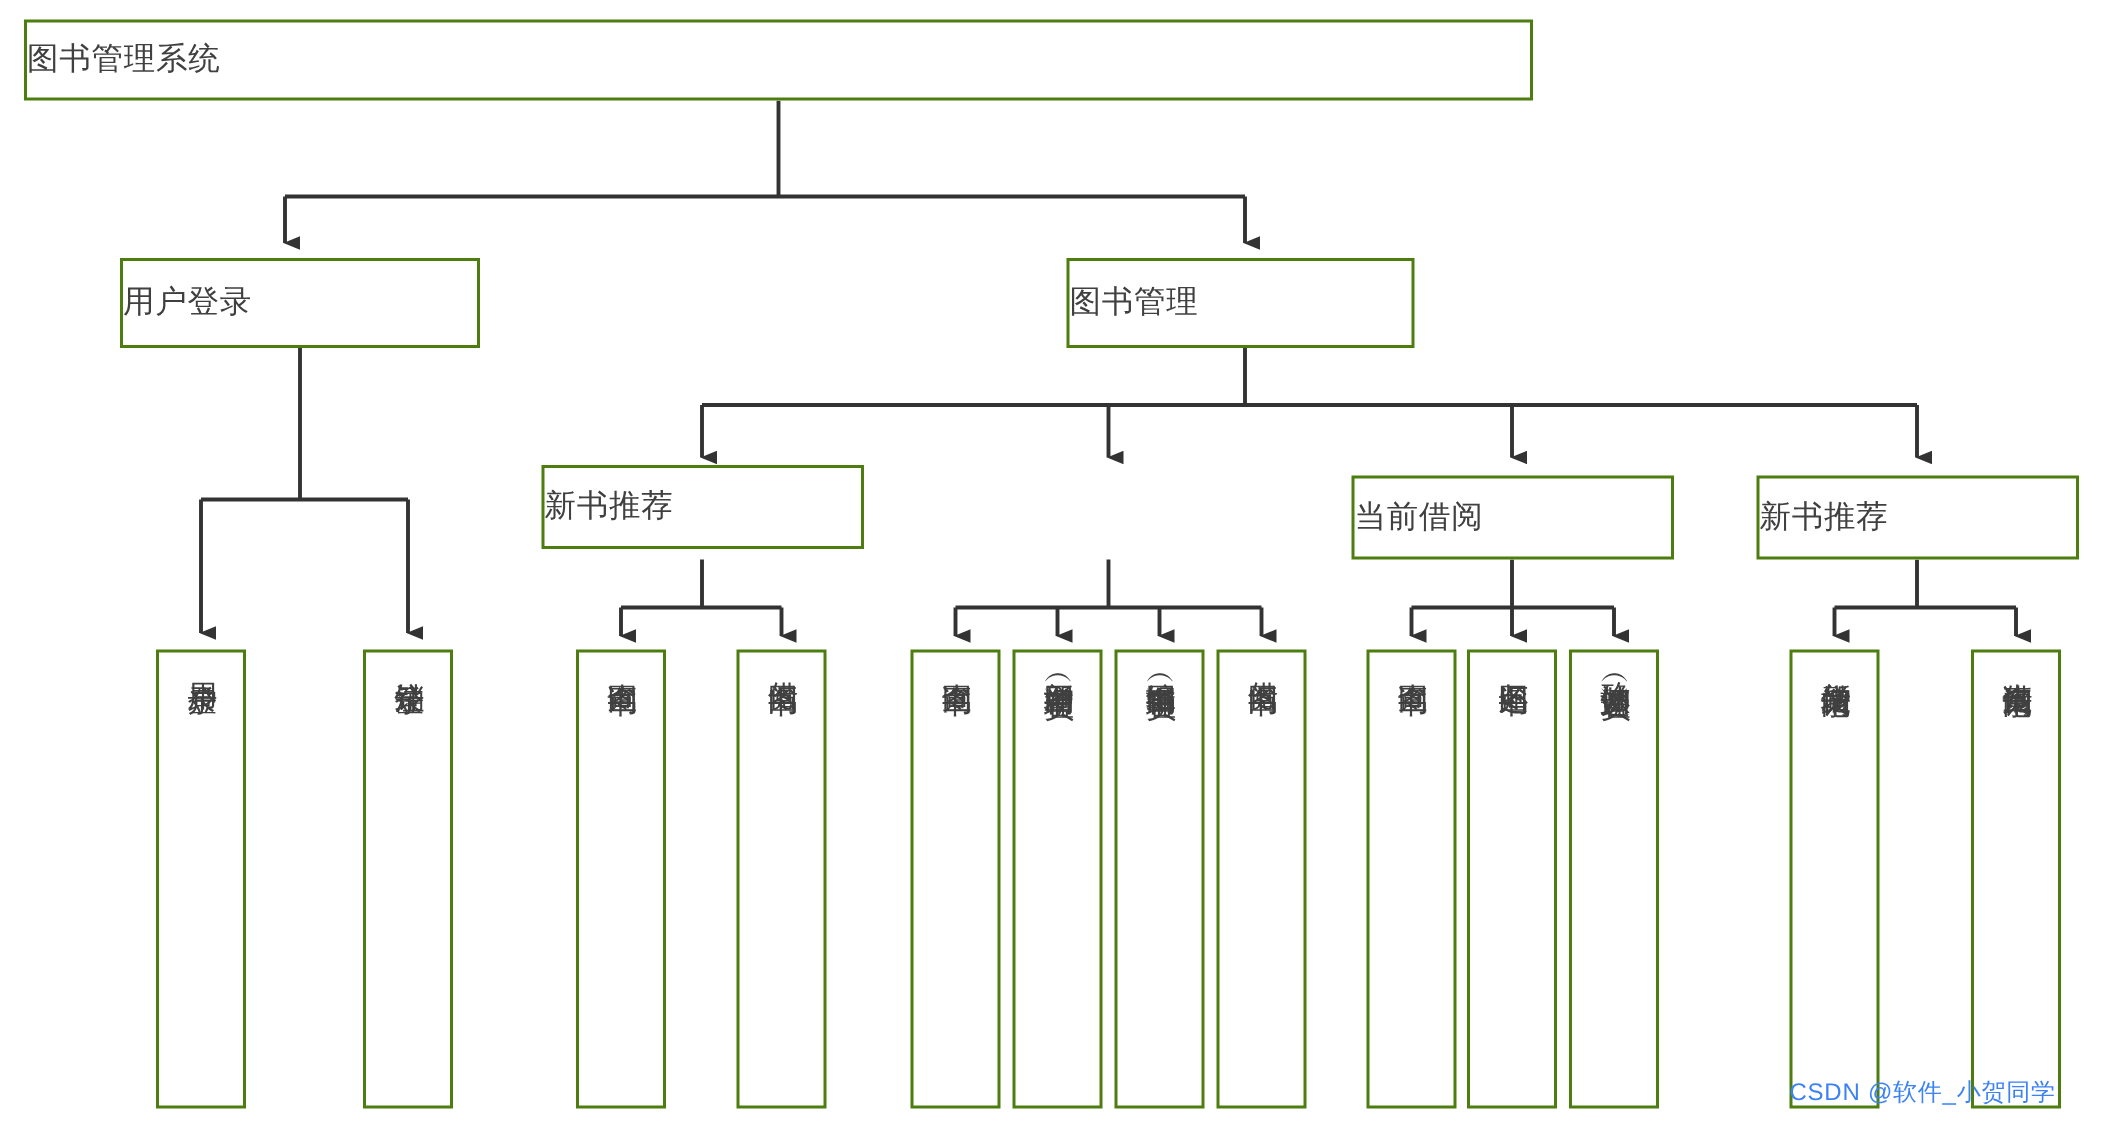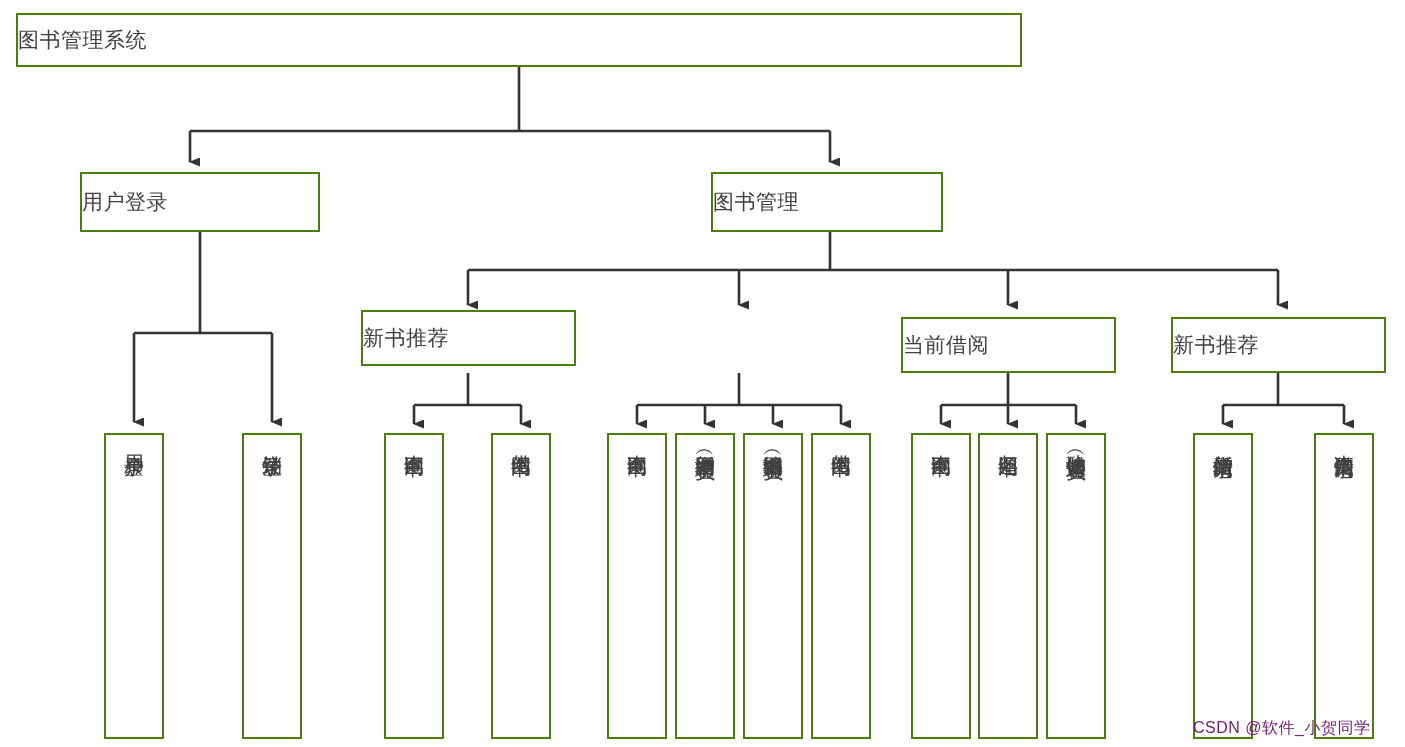--- a/index.html
+++ b/index.html
@@ -49,21 +49,21 @@
     font-size: 20px;
     line-height: 1.35;
     letter-spacing: 1px;
     padding: 4px 0;
   }
   .node-label {
     display: block;
   }
   .watermark {
     position: absolute;
-    color: #701a75;
+    color: #3b82f6;
     font-size: 16px;
     letter-spacing: 0.5px;
     white-space: nowrap;
     user-select: none;
   }
 </style>
 </head>
 <body>
 
 <div id="diagram-root">

